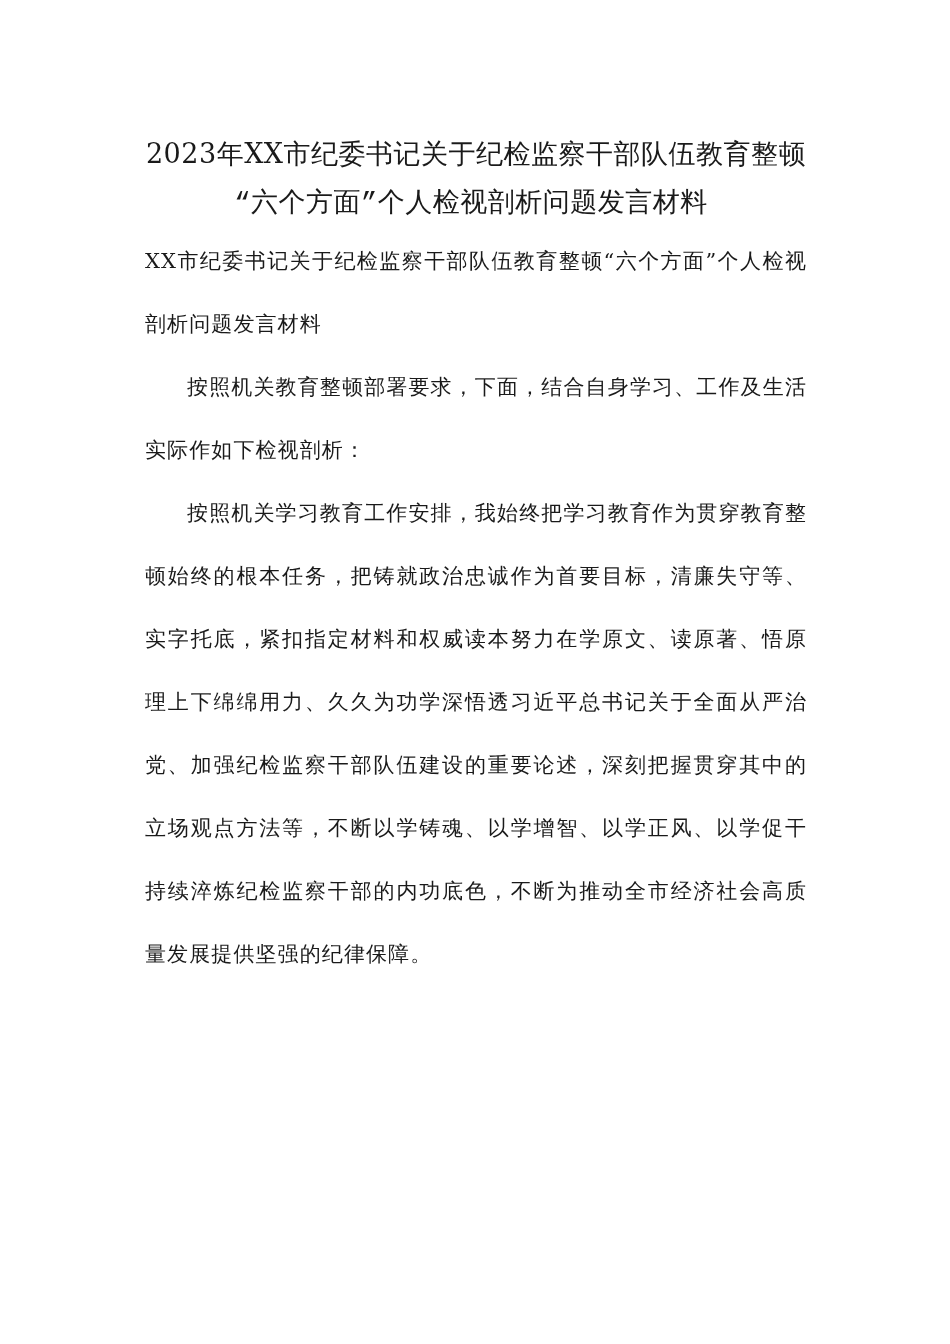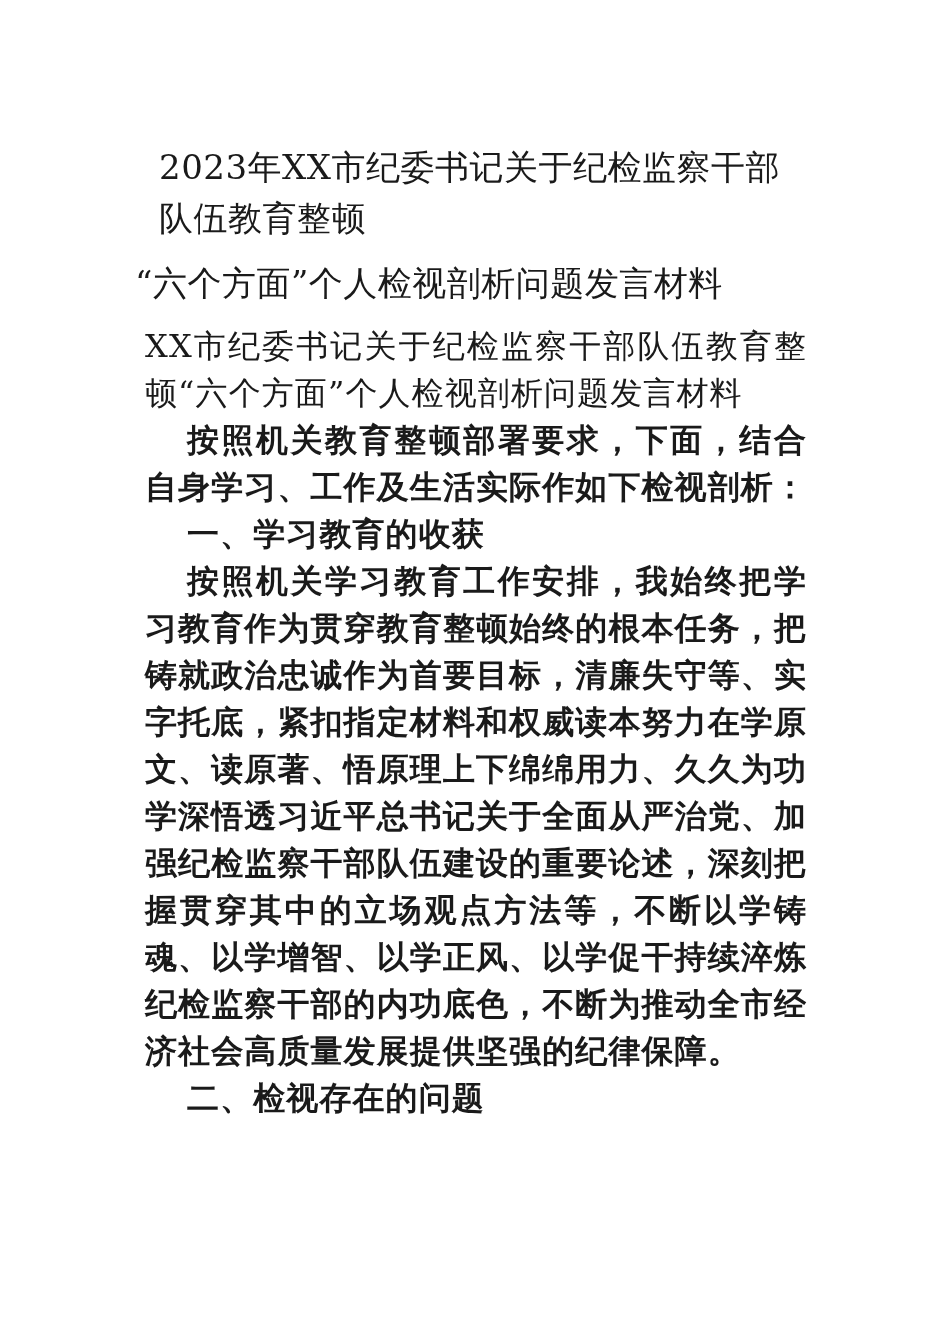--- a/index.html
+++ b/index.html
@@ -1,27 +1,25 @@
 <!DOCTYPE html>
 <html><head>
 <meta charset="utf-8">
 <style>
   html, body { margin: 0; padding: 0; background: #ffffff; }
   body { width: 950px; height: 1344px; position: relative; overflow: hidden;
          font-family: "DejaVu Serif", "Liberation Serif", serif; color: #1a1a1a; }
   .page { position: absolute; left: 145px; top: 128px; width: 662px; }
-  .title { text-align: left; font-size: 34px; line-height: 51px; margin: 14px; font-weight: normal; letter-spacing: 0.5px; }
-  .title.second { margin-left: -10px; }
-  .p { font-size: 32px; line-height: 47px; margin: 0; text-align: justify; letter-spacing: 1.1px; }
-  .indent { text-indent: 42px; font-weight: bold; }
+  .title { text-align: center; font-size: 27px; line-height: 51px; margin: 0; font-weight: normal; letter-spacing: 0.5px; }
+  .title.second { margin-left: -10px; font-family: Liberation Mono, monospace; }
+  .p { font-size: 21px; line-height: 63px; margin: 0; text-align: justify; letter-spacing: 1.1px; }
+  .indent { text-indent: 42px; }
 </style>
 </head>
 <body>
 
 <div class="page">
   <h1 class="title">2023年XX市纪委书记关于纪检监察干部队伍教育整顿</h1>
   <h1 class="title second">“六个方面”个人检视剖析问题发言材料</h1>
   <p class="p">XX市纪委书记关于纪检监察干部队伍教育整顿“六个方面”个人检视剖析问题发言材料</p>
   <p class="p indent">按照机关教育整顿部署要求，下面，结合自身学习、工作及生活实际作如下检视剖析：</p>
-  <p class="p indent">一、学习教育的收获</p>
   <p class="p indent">按照机关学习教育工作安排，我始终把学习教育作为贯穿教育整顿始终的根本任务，把铸就政治忠诚作为首要目标，清廉失守等、实字托底，紧扣指定材料和权威读本努力在学原文、读原著、悟原理上下绵绵用力、久久为功学深悟透习近平总书记关于全面从严治党、加强纪检监察干部队伍建设的重要论述，深刻把握贯穿其中的立场观点方法等，不断以学铸魂、以学增智、以学正风、以学促干持续淬炼纪检监察干部的内功底色，不断为推动全市经济社会高质量发展提供坚强的纪律保障。</p>
-  <p class="p indent">二、检视存在的问题</p>
 </div>
 
 </body></html>

